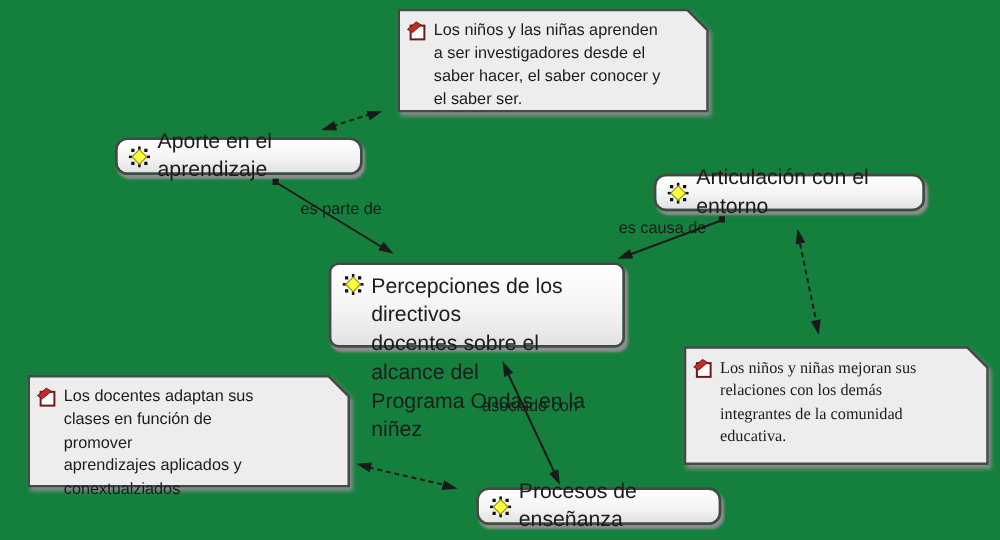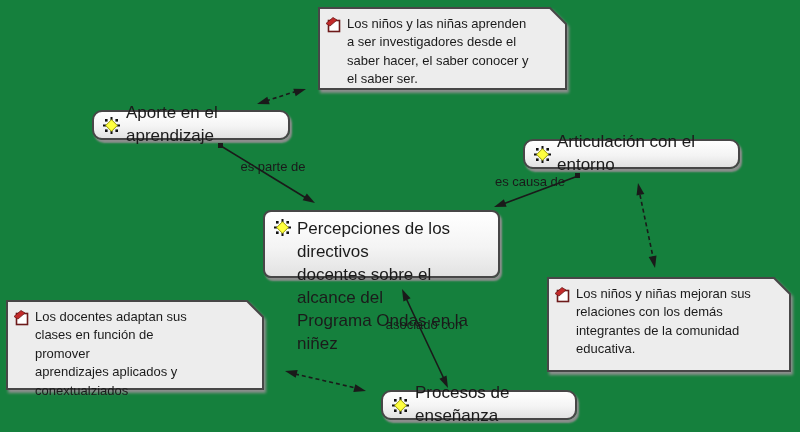--- a/index.html
+++ b/index.html
@@ -19,22 +19,22 @@
   #n-percepciones{left:263px;top:210px;width:237px;height:68px;align-items:flex-start;padding-top:6px;border-radius:8px;}
   #n-percepciones .icon{margin-top:1px;}
   #n-procesos{left:381px;top:390px;width:196px;}
   
   .note{position:absolute;box-sizing:border-box;font-size:13px;}
   .note .shape{position:absolute;left:0;top:0;filter:drop-shadow(2px 3px 1.5px #8e8e8e);}
   .note .content{position:relative;display:flex;gap:5px;padding:7px 8px 0 7px;}
   .note .text{white-space:pre-line;line-height:1.42;padding-top:1px;}
   .note .icon{margin-top:2px;flex:0 0 auto;}
   #note-top{left:318px;top:7px;width:249px;height:83px;}
-  #note-left{left:6px;top:300px;width:209px;height:90px;}
-  #note-right{left:547px;top:277px;width:244px;height:95px;}
+  #note-left{left:22px;top:300px;width:209px;height:90px;}
+  #note-right{left:547px;top:277px;width:244px;height:95px;font-family:Liberation Serif, serif;}
   .icon{display:inline-flex;flex:0 0 auto;}
   
   #edges{position:absolute;left:0;top:0;}
   .edge line{stroke:#1a1a1a;stroke-width:1.6;}
   .edge.dashed line{stroke-dasharray:4 3;}
   .edge polygon{fill:#1a1a1a;}
   .edge rect{fill:#1a1a1a;}
   .edge-label{font-family:"Liberation Sans",sans-serif;font-size:13px;fill:#1a1a1a;text-anchor:middle;}
 </style>
 </head>

